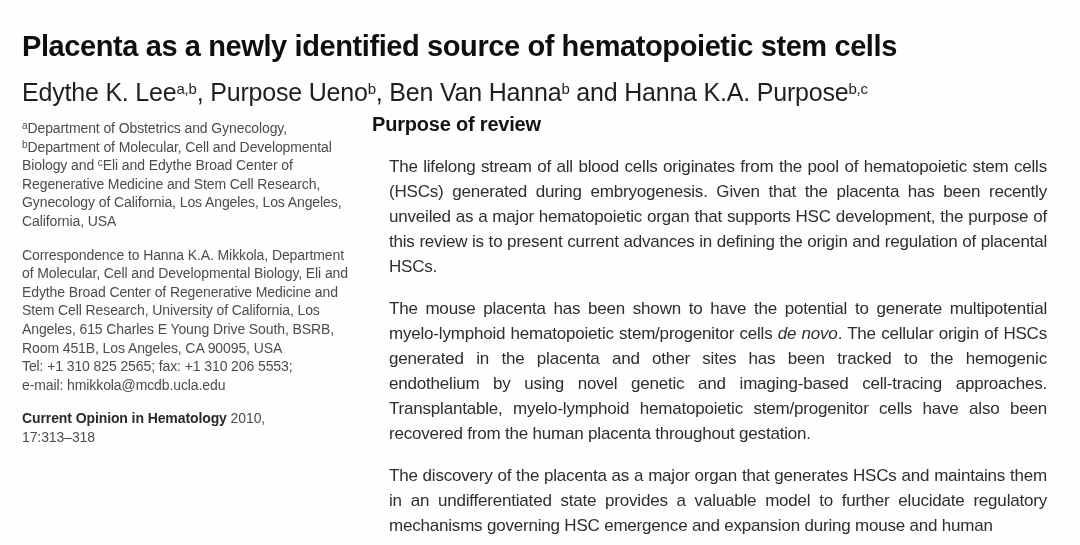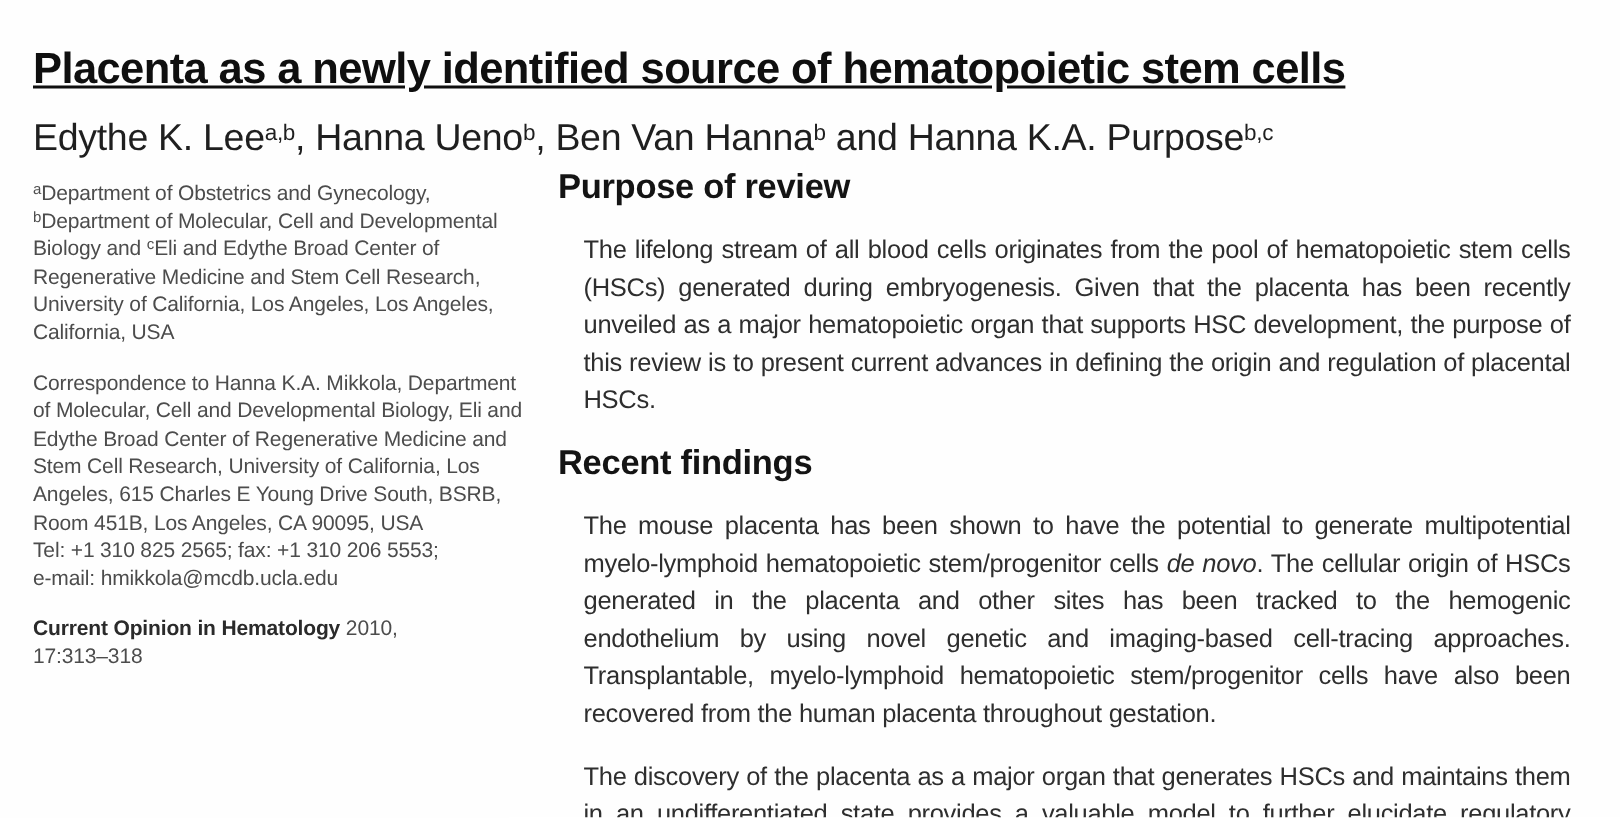--- a/index.html
+++ b/index.html
@@ -20,21 +20,20 @@
   .title {
     position: absolute;
     left: 22px;
     top: 8px;
     font-size: 29px;
     line-height: 38px;
     font-weight: 700;
     letter-spacing: -0.4px;
     color: #0f0f0f;
     white-space: nowrap;
-    text-decoration: underline;
   }
   .authors {
     position: absolute;
     left: 22px;
     top: 50px;
     font-size: 25px;
     line-height: 34px;
     font-weight: 400;
     letter-spacing: -0.2px;
     color: #1f1f1f;
@@ -73,56 +72,55 @@
     left: 372px;
     top: 112px;
     width: 692px;
     font-size: 17px;
     line-height: 25px;
     letter-spacing: -0.2px;
     color: #2e2e2e;
   }
   .rightcol h2 {
     margin: 0;
-    font-size: 23px;
+    font-size: 20px;
     line-height: 25px;
     font-weight: 700;
     color: #141414;
     text-align: left;
   }
   .rightcol p {
     margin: 17px;
     text-align: justify;
   }
   .i { font-style: italic; }
   .b { font-weight: 700; }
 </style>
 </head>
 <body>
 
 <div class="page">
 
   <header>
     <h1 class="title">Placenta as a newly identified source of hematopoietic stem cells</h1>
-    <p class="authors"><span>Edythe K. Lee</span><sup>a,b</sup><span>, Hanna Ueno</span><sup>b</sup><span>, Ben Van Hanna</span><sup>b</sup><span> and Hanna K.A. Purpose</span><sup>b,c</sup></p>
+    <p class="authors"><span>Edythe K. Lee</span><sup>a,b</sup><span>, Purpose Ueno</span><sup>b</sup><span>, Ben Van Hanna</span><sup>b</sup><span> and Hanna K.A. Purpose</span><sup>b,c</sup></p>
   </header>
 
   <aside class="leftcol">
-    <p><sup>a</sup><span>Department of Obstetrics and Gynecology, </span><sup>b</sup><span>Department of Molecular, Cell and Developmental Biology and </span><sup>c</sup><span>Eli and Edythe Broad Center of Regenerative Medicine and Stem Cell Research, University of California, Los Angeles, Los Angeles, California, USA</span></p>
+    <p><sup>a</sup><span>Department of Obstetrics and Gynecology, </span><sup>b</sup><span>Department of Molecular, Cell and Developmental Biology and </span><sup>c</sup><span>Eli and Edythe Broad Center of Regenerative Medicine and Stem Cell Research, Gynecology of California, Los Angeles, Los Angeles, California, USA</span></p>
     <p><span>Correspondence to Hanna K.A. Mikkola, Department of Molecular, Cell and Developmental Biology, Eli and Edythe Broad Center of Regenerative Medicine and Stem Cell Research, University of California, Los Angeles, 615 Charles E Young Drive South, BSRB, Room 451B, Los Angeles, CA 90095, USA</span><br><span>Tel: +1 310 825 2565; fax: +1 310 206 5553;</span><br><span>e-mail: hmikkola@mcdb.ucla.edu</span></p>
     <p><span class="b">Current Opinion in Hematology</span><span> 2010,</span><br><span>17:313–318</span></p>
   </aside>
 
   <section class="rightcol">
     <div>
       <h2>Purpose of review</h2>
       <p><span>The lifelong stream of all blood cells originates from the pool of hematopoietic stem cells (HSCs) generated during embryogenesis. Given that the placenta has been recently unveiled as a major hematopoietic organ that supports HSC development, the purpose of this review is to present current advances in defining the origin and regulation of placental HSCs.</span></p>
     </div>
     <div>
-      <h2>Recent findings</h2>
       <p><span>The mouse placenta has been shown to have the potential to generate multipotential myelo-lymphoid hematopoietic stem/progenitor cells </span><span class="i">de novo</span><span>. The cellular origin of HSCs generated in the placenta and other sites has been tracked to the hemogenic endothelium by using novel genetic and imaging-based cell-tracing approaches. Transplantable, myelo-lymphoid hematopoietic stem/progenitor cells have also been recovered from the human placenta throughout gestation.</span></p>
     </div>
     <div>
       <p><span>The discovery of the placenta as a major organ that generates HSCs and maintains them in an undifferentiated state provides a valuable model to further elucidate regulatory mechanisms governing HSC emergence and expansion during mouse and human</span></p>
     </div>
   </section>
 
 </div>
 
 </body></html>

